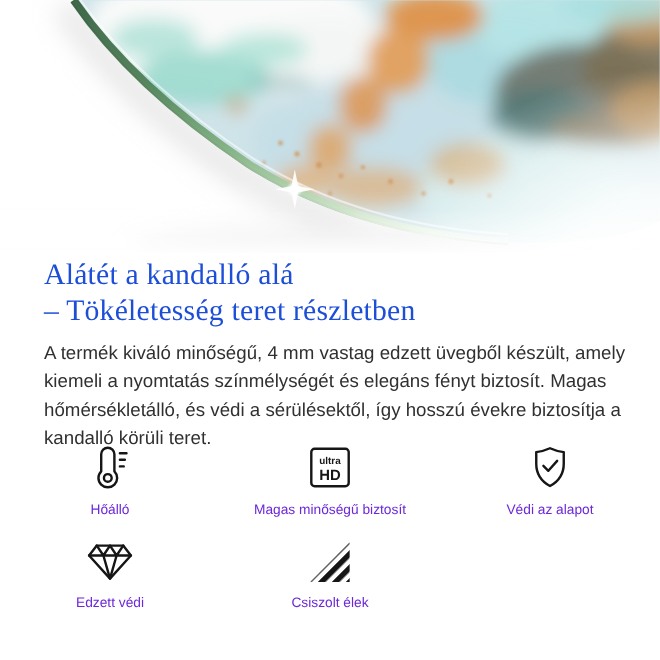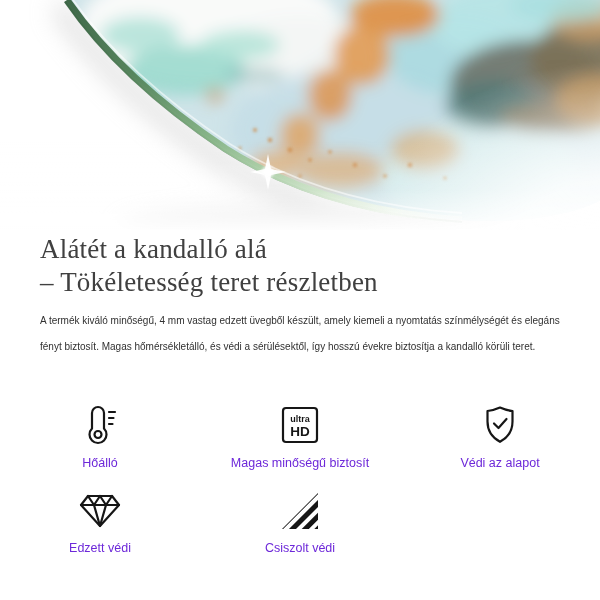--- a/index.html
+++ b/index.html
@@ -1,24 +1,24 @@
 <!DOCTYPE html>
 <html><head>
 <meta charset="utf-8">
 <style>
   html,body{margin:0;padding:0;background:#ffffff;}
   .frame{position:relative;width:600px;height:600px;background:#ffffff;overflow:hidden;
          font-family:"Liberation Sans", sans-serif;}
   .hero{position:absolute;top:0;left:0;width:600px;height:230px;}
   .title{position:absolute;left:40px;top:233px;width:540px;
          font-family:"Liberation Serif", serif;
-         font-size:27px;line-height:33px;color:#404040;letter-spacing:.2px;}
+         font-size:27px;line-height:33px;color:#1d4ed8;letter-spacing:.2px;}
   .title span{display:block;}
   .desc{position:absolute;left:40px;top:308px;width:534px;
-        font-size:10px;line-height:26px;color:#303030;}
+        font-size:17px;line-height:26px;color:#303030;}
   .features{position:absolute;left:0;top:404px;width:600px;
             display:grid;grid-template-columns:repeat(3,1fr);row-gap:18px;}
   .feature{display:flex;flex-direction:column;align-items:center;}
   .icon-box{height:44px;display:flex;justify-content:center;}
   .feature .label{margin-top:7px;font-size:12.5px;line-height:16px;color:#6d28d9;text-align:center;}
   .fi{stroke:#161616;fill:none;stroke-width:2.2;stroke-linecap:round;stroke-linejoin:round;}
   .fi-fill{fill:#161616;stroke:none;}
 </style>
 </head>
 <body>
@@ -193,18 +193,18 @@
             <pattern id="hatch1" patternUnits="userSpaceOnUse" width="9" height="9" patternTransform="rotate(45)">
               <rect x="0" y="0" width="5" height="9" fill="#161616"></rect>
             </pattern>
             <clipPath id="triClip">
                 <path d="M4,40 L40,4 L40,40 Z"></path>
               </clipPath>
           </defs>
           <rect x="0" y="0" width="44" height="44" fill="url(#hatch1)" clip-path="url(#triClip)"></rect>
         </svg>
       </div>
-      <div class="label">Csiszolt védi</div>
+      <div class="label">Csiszolt élek</div>
     </div>
 
 
   </div>
 </div>
 
 </body></html>

